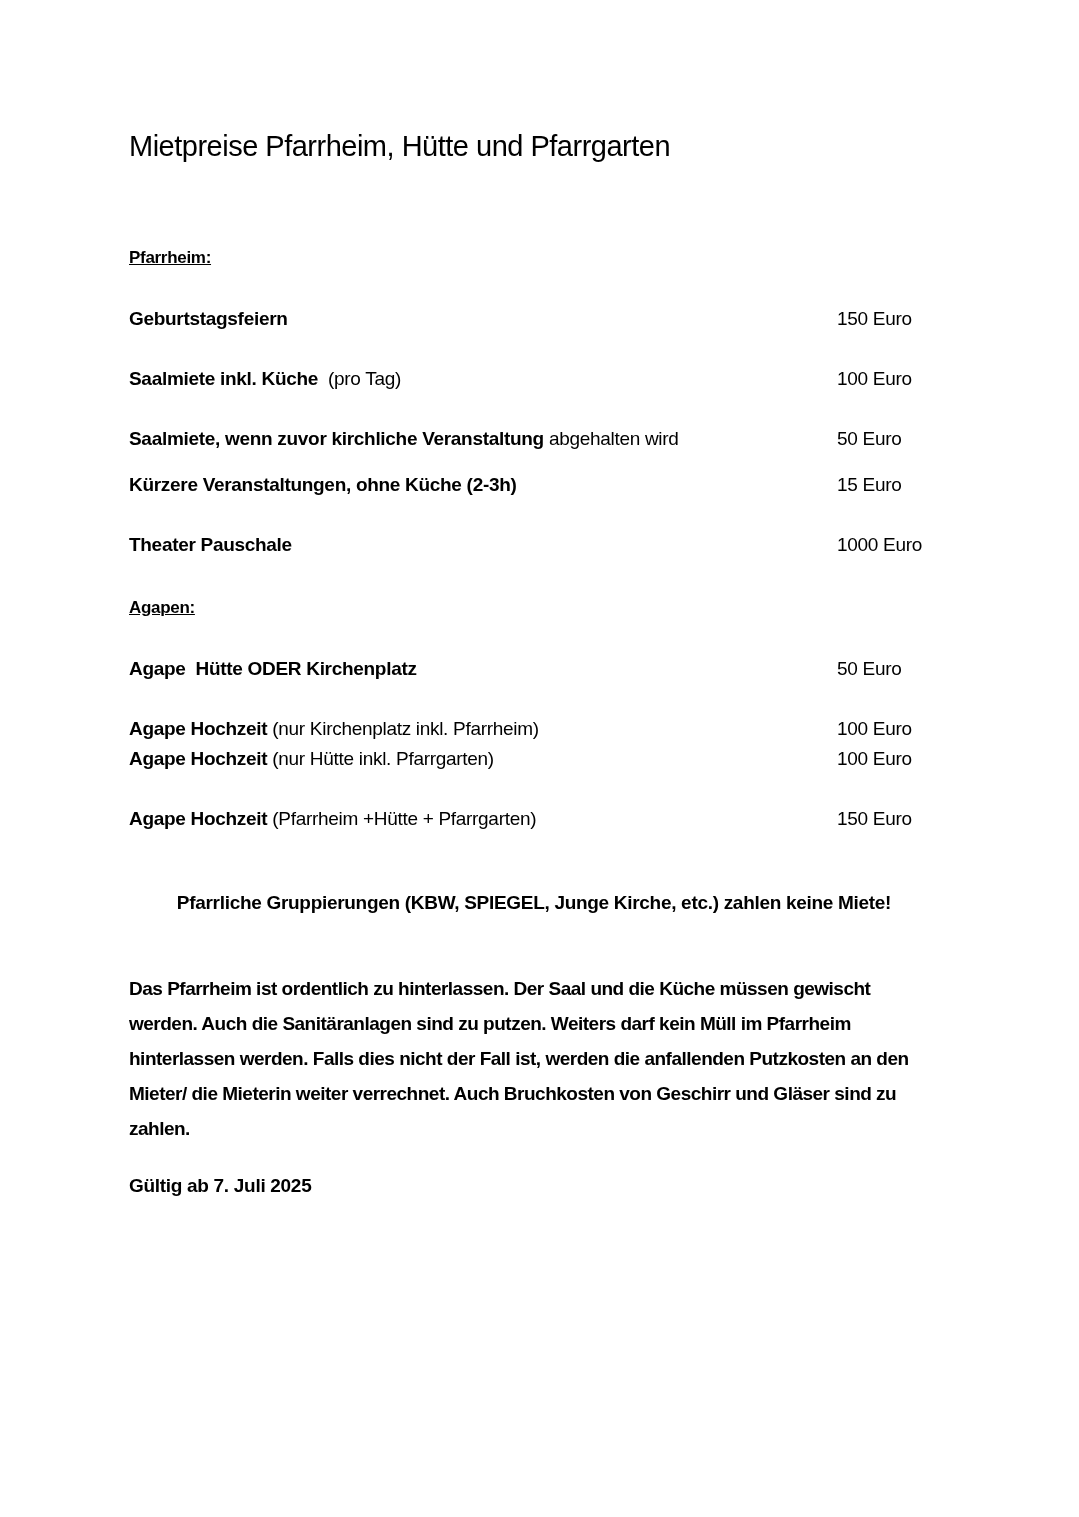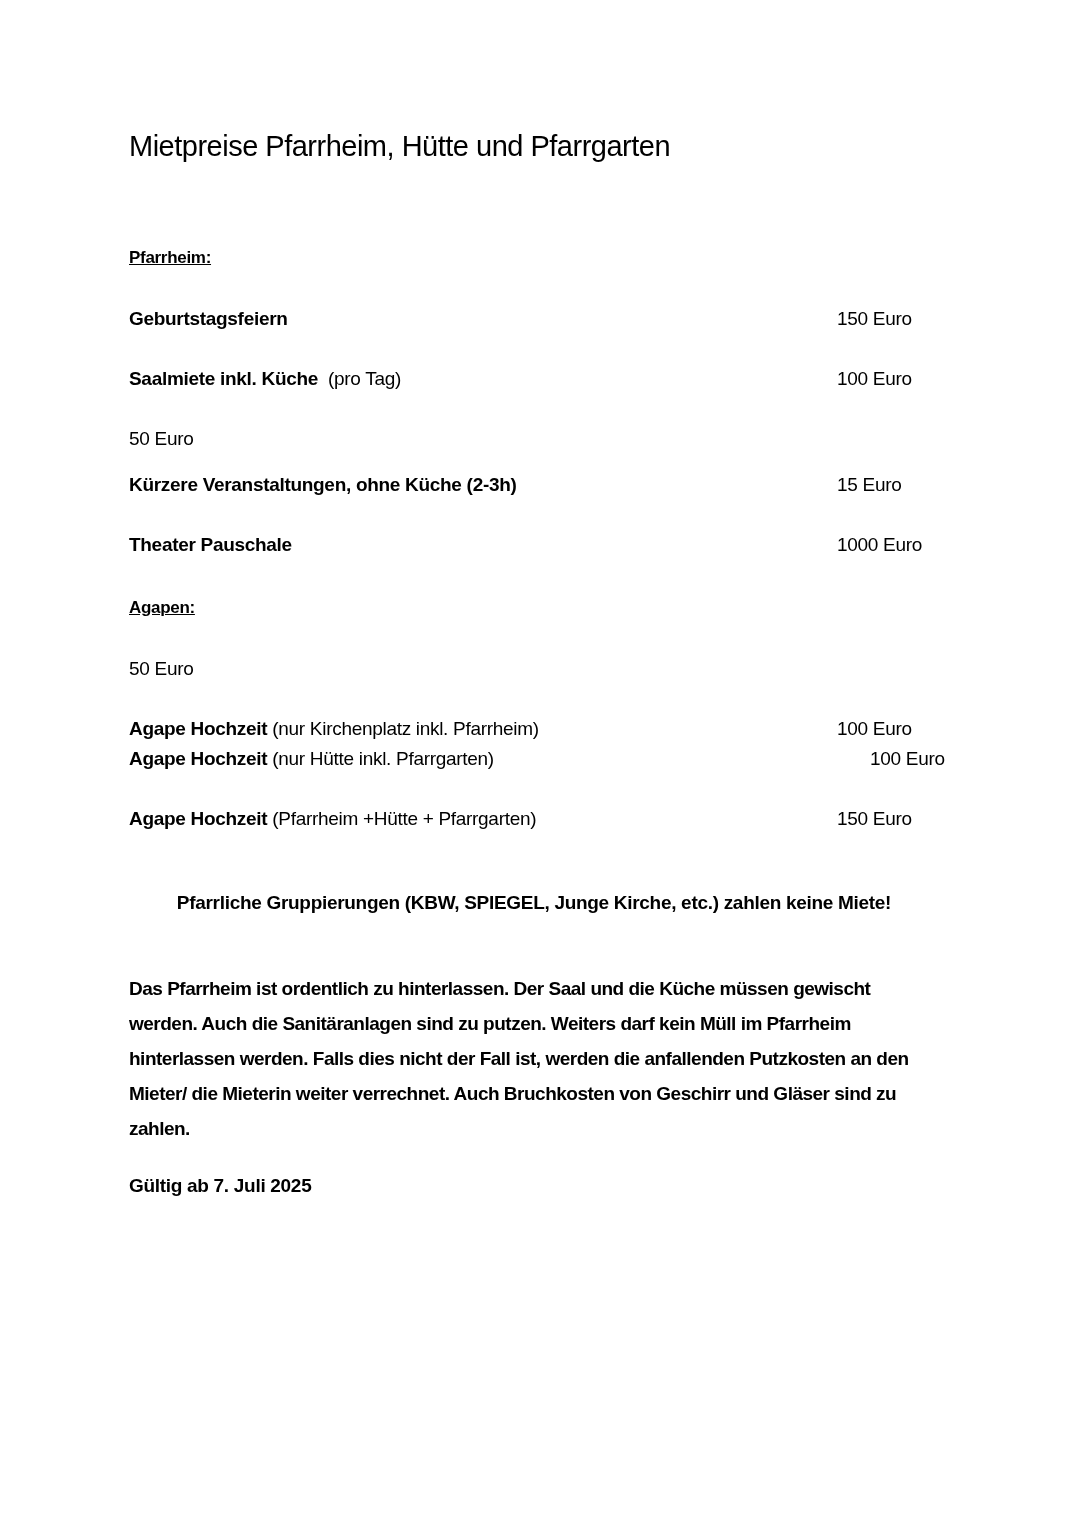--- a/index.html
+++ b/index.html
@@ -37,21 +37,21 @@
     margin: 0 0 22px 0;
   }
   .row {
     display: flex;
     align-items: flex-start;
     font-size: 19px;
     line-height: 24px;
     margin-bottom: 22px;
     margin-top: 36px;
   }
-  .row.tight { margin-top: -16px; gap: 33px; }
+  .row.tight { margin-top: -16px; }
   .row.wide  { margin-top: 10px; }
   .row .label {
     flex: 0 0 708px;
     white-space: pre-wrap;
   }
   .row .label b { font-weight: 700; }
   .row .price {
     flex: 0 0 auto;
     font-weight: 400;
     white-space: pre;
@@ -90,34 +90,36 @@
         <h2 class="section-heading">Pfarrheim:</h2>
         <div class="row">
           <span class="label"><b>Geburtstagsfeiern</b></span>
           <span class="price">150 Euro</span>
         </div>
         <div class="row">
           <span class="label"><b>Saalmiete inkl. Küche</b><span>  (pro Tag)</span></span>
           <span class="price">100 Euro</span>
         </div>
         <div class="row">
+          <span class="label"><b>Saalmiete, wenn zuvor kirchliche Veranstaltung</b><span> abgehalten wird</span></span>
           <span class="price">50 Euro</span>
         </div>
         <div class="row wide">
           <span class="label"><b>Kürzere Veranstaltungen, ohne Küche (2-3h)</b></span>
           <span class="price">15 Euro</span>
         </div>
         <div class="row">
           <span class="label"><b>Theater Pauschale</b></span>
           <span class="price">1000 Euro</span>
         </div>
       </section>
       <section class="section">
         <h2 class="section-heading">Agapen:</h2>
         <div class="row">
+          <span class="label"><b>Agape  Hütte ODER Kirchenplatz</b></span>
           <span class="price">50 Euro</span>
         </div>
         <div class="row">
           <span class="label"><b>Agape Hochzeit</b><span> (nur Kirchenplatz inkl. Pfarrheim)</span></span>
           <span class="price">100 Euro</span>
         </div>
         <div class="row tight">
           <span class="label"><b>Agape Hochzeit</b><span> (nur Hütte inkl. Pfarrgarten)</span></span>
           <span class="price">100 Euro</span>
         </div>

